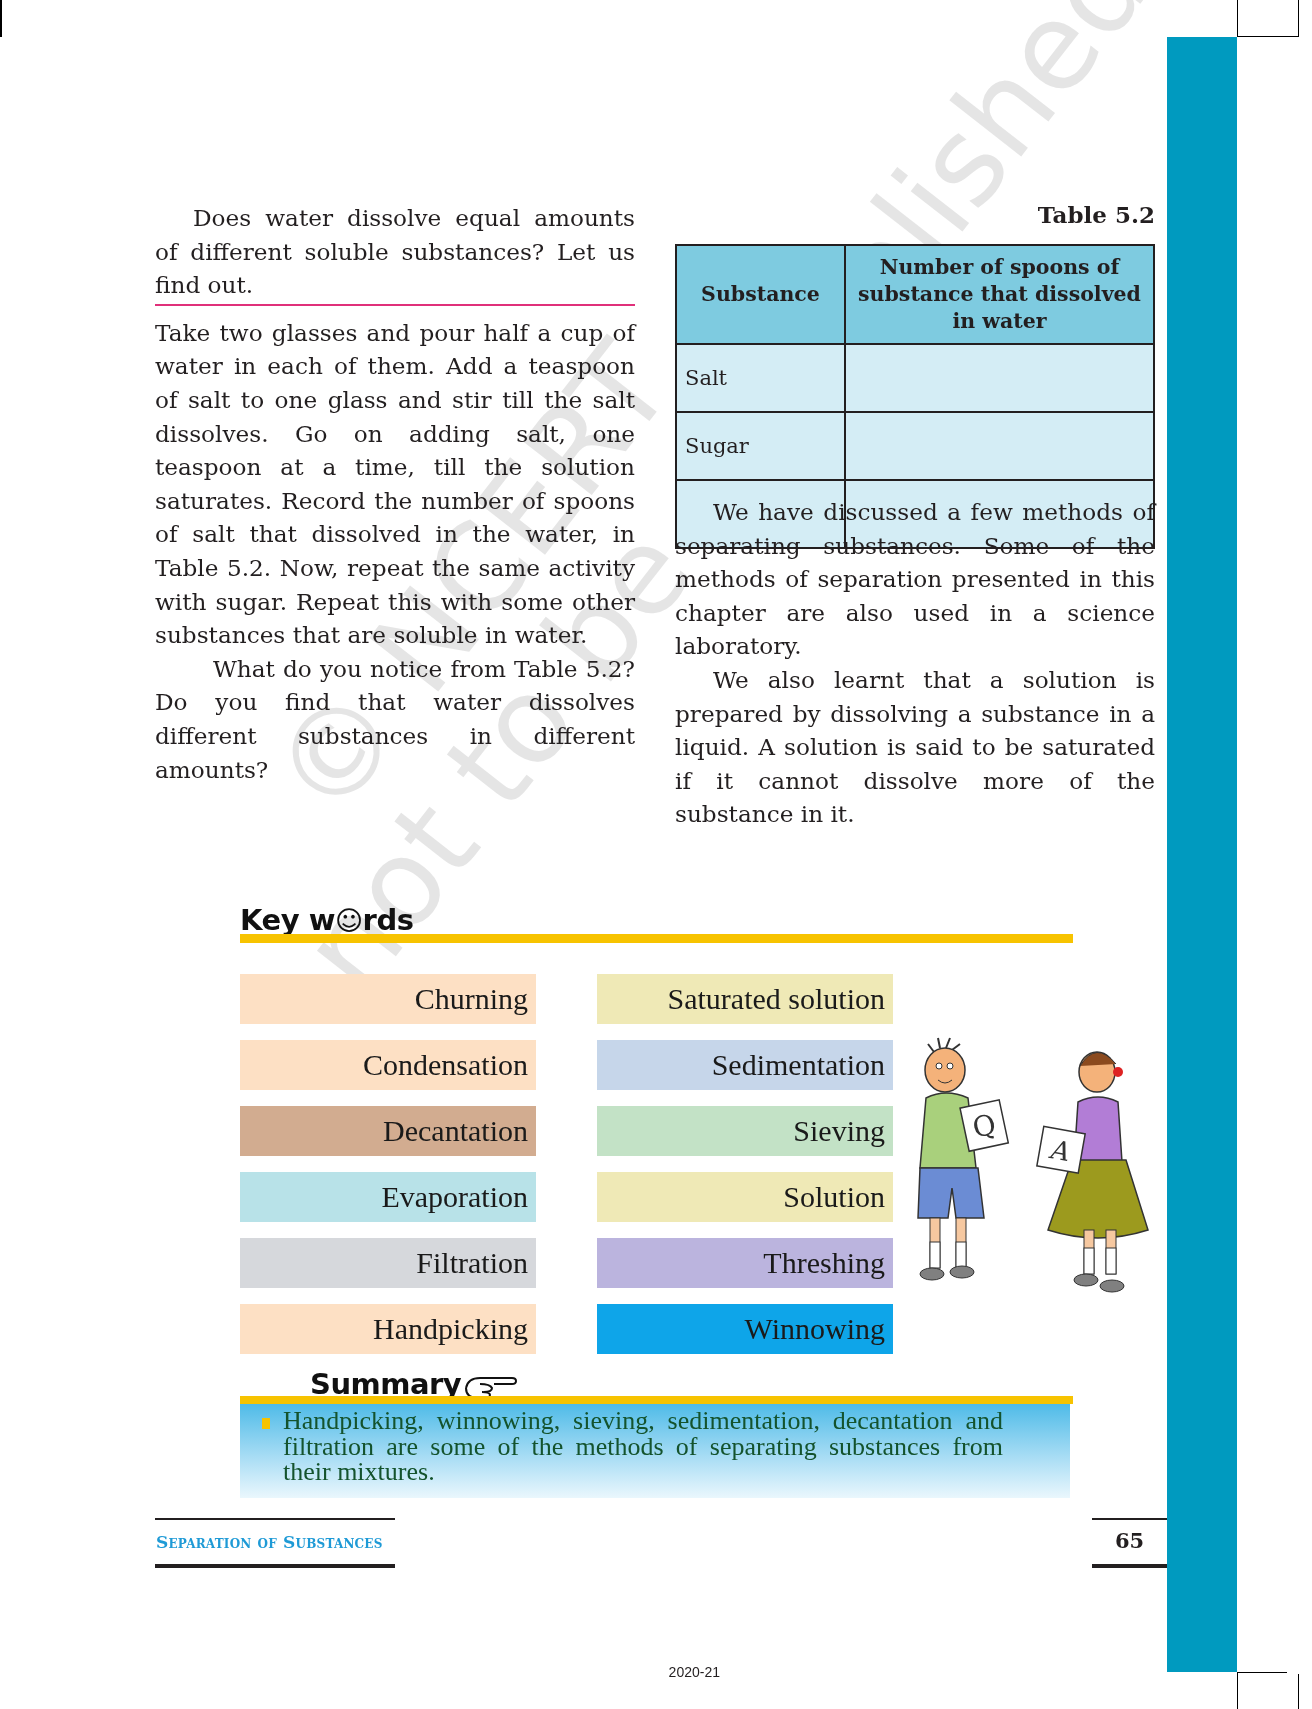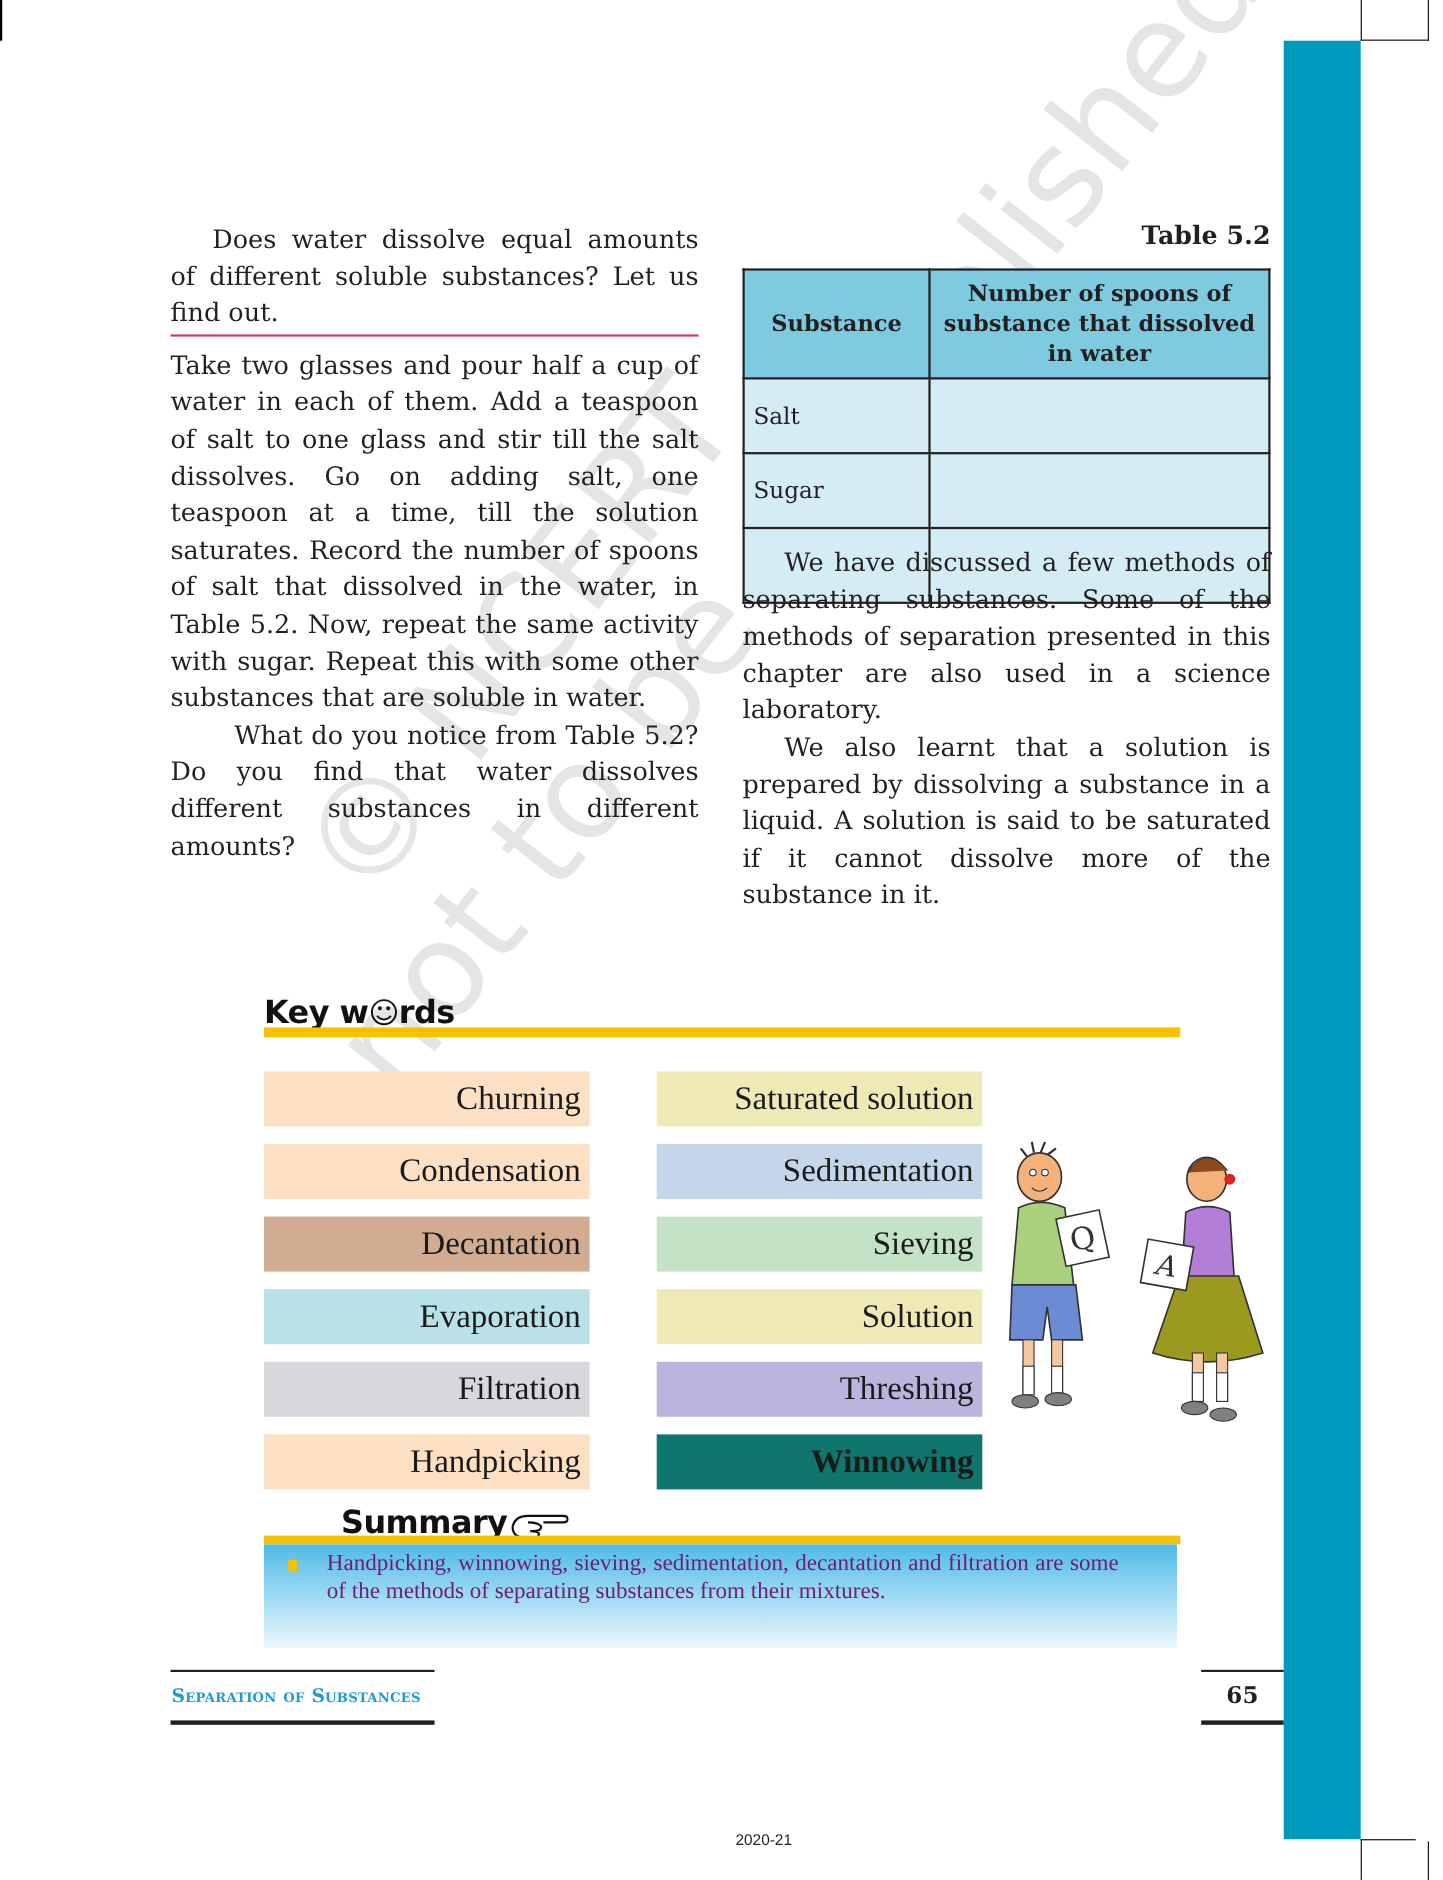--- a/index.html
+++ b/index.html
@@ -84,23 +84,23 @@
     font-family: "DejaVu Sans", sans-serif; font-weight: 900; font-size: 29px; letter-spacing: -0.5px;
     line-height: 34px; color: #111; display: flex; align-items: flex-end;
   }
   #sum-bar { position: absolute; left: 240px; top: 1396px; width: 833px; height: 8px; background: #f7c300; }
   #sum-box {
     position: absolute; left: 240px; top: 1404px; width: 830px; height: 94px;
     background: linear-gradient(to bottom, #4fbbe8 0%, #a6dcf4 55%, #eaf7fd 100%);
   }
   #sum-bullet { position: absolute; left: 262px; top: 1418px; width: 8px; height: 11px; background: #f7c300; }
   #sum-text {
-    position: absolute; left: 297px; top: 1408px; width: 720px;
-    font-family: "Liberation Serif", serif; font-size: 21px; line-height: 25.5px;
-    text-align: justify; text-align-last: left; color: #701a75;
+    position: absolute; left: 283px; top: 1408px; width: 720px;
+    font-family: "Liberation Serif", serif; font-size: 26px; line-height: 25.5px;
+    text-align: justify; text-align-last: left; color: #14532d;
   }
 
   
   .rule { position: absolute; background: #231f20; }
   #footer-title {
     position: absolute; left: 156px; top: 1532px; color: #1e9ad6;
     font-family: "DejaVu Serif", serif; font-weight: bold; font-size: 17px; font-variant: small-caps; letter-spacing: 0.2px;
   }
   #page-number {
     position: absolute; left: 1092px; top: 1528px; width: 75px; text-align: center;
@@ -177,21 +177,21 @@
   <div class="kw-item" style="background: rgb(184, 226, 232);">Evaporation</div>
   <div class="kw-item" style="background: rgb(214, 216, 220);">Filtration</div>
   <div class="kw-item" style="background: rgb(253, 224, 196);">Handpicking</div>
 </div>
 <div id="kw-right" class="kw-col">
   <div class="kw-item" style="background: rgb(239, 233, 182);">Saturated solution</div>
   <div class="kw-item" style="background: rgb(198, 214, 234);">Sedimentation</div>
   <div class="kw-item" style="background: rgb(195, 226, 198);">Sieving</div>
   <div class="kw-item" style="background: rgb(239, 233, 182);">Solution</div>
   <div class="kw-item" style="background: rgb(187, 180, 222);">Threshing</div>
-  <div class="kw-item" style="background: #0f766e; font-weight: bold;">Winnowing</div>
+  <div class="kw-item" style="background: #0ea5e9;">Winnowing</div>
 </div>
 
 <svg id="kids" viewBox="0 0 245 265">
 
   <g>
     <path d="M22 22 l-6 -8 M28 18 l-2 -10 M34 18 l4 -10 M40 20 l8 -6" stroke="#333" stroke-width="2" fill="none"></path>
     <ellipse cx="33" cy="40" rx="20" ry="22" fill="#f4b27a" stroke="#333" stroke-width="1.5"></ellipse>
     <circle cx="27" cy="36" r="3" fill="#fff" stroke="#333"></circle>
       <circle cx="38" cy="36" r="3" fill="#fff" stroke="#333"></circle>
     <path d="M26 50 q7 6 14 0" stroke="#333" fill="none"></path>

